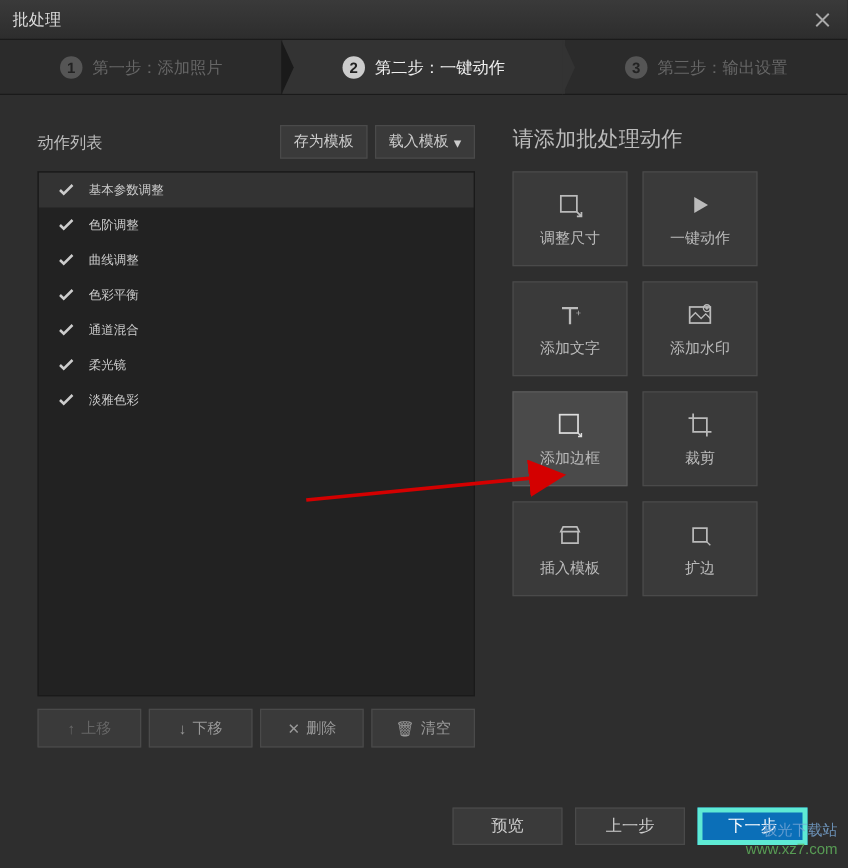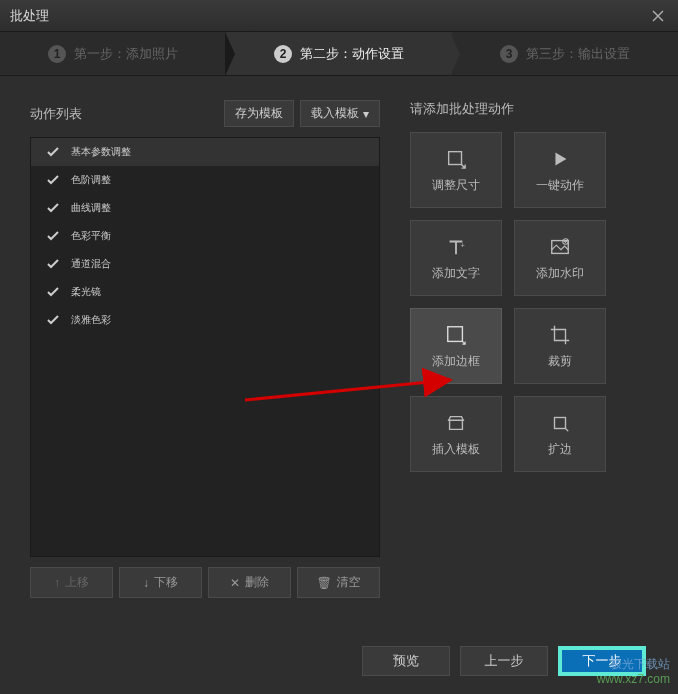--- a/index.html
+++ b/index.html
@@ -132,21 +132,21 @@
       font-size: 12px;
       cursor: pointer;
       display: flex;
       align-items: center;
       gap: 5px;
       flex: 1;
       justify-content: center;
     }
     .list-ctrl-btn.disabled { color: #666; }
     .right-panel { flex: 1; }
-    .right-title { color: #bbb; margin-bottom: 14px; font-size: 13px; }
+    .right-title { color: #bbb; margin-bottom: 14px; font-size: 17px; }
     .action-grid {
       display: grid;
       grid-template-columns: repeat(2, 92px);
       gap: 12px;
     }
     .grid-btn {
       width: 92px;
       height: 76px;
       background: #3a3a3a;
       border: 1px solid #4a4a4a;
@@ -221,21 +221,21 @@
 </div>
 
 <div class="steps">
   <div class="step">
     <span class="step-num">1</span>
     <span>第一步：添加照片</span>
     <span class="step-arrow-dark"></span>
   </div>
   <div class="step active">
     <span class="step-num">2</span>
-    <span>第二步：动作设置</span>
+    <span>第二步：一键动作</span>
     <span class="step-arrow"></span>
   </div>
   <div class="step">
     <span class="step-num">3</span>
     <span>第三步：输出设置</span>
   </div>
 </div>
 
 <div class="body-area">
 

